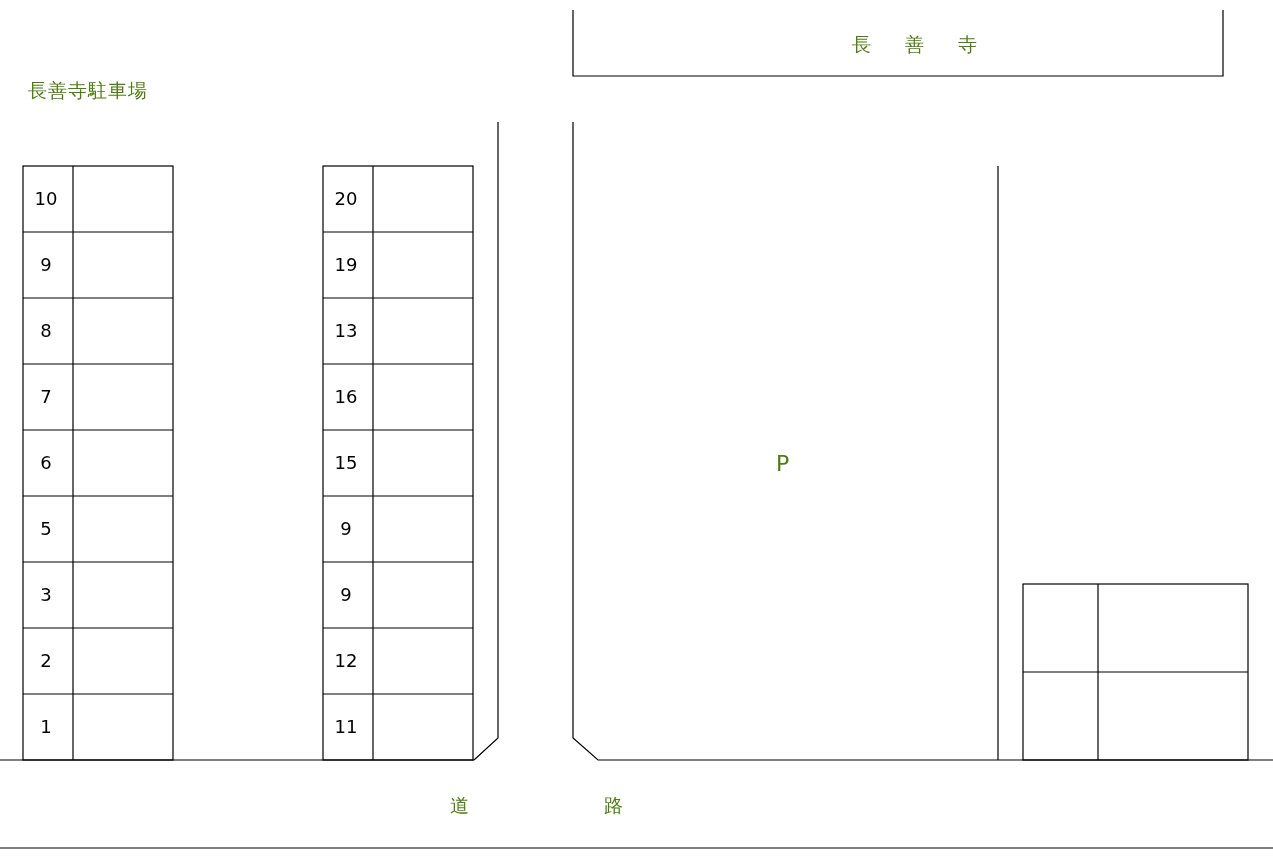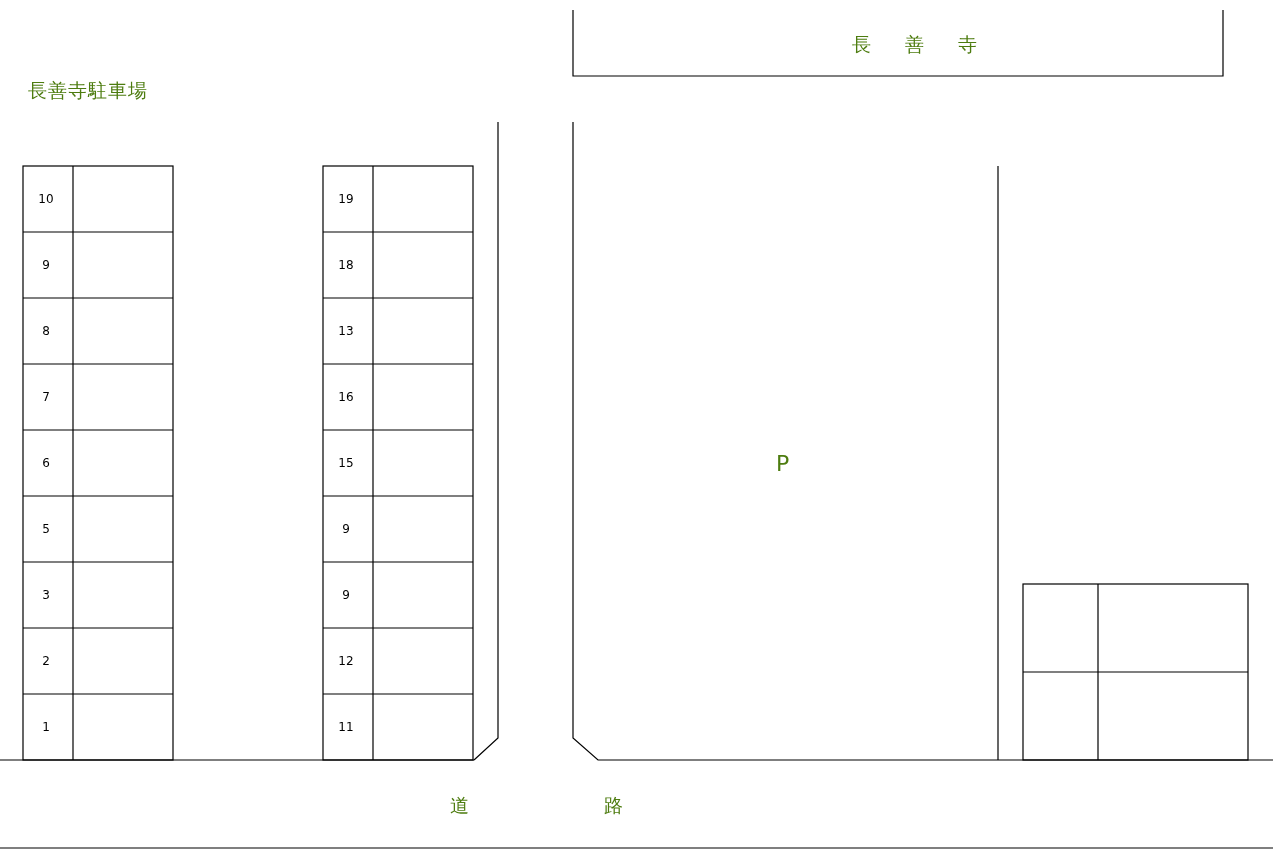--- a/index.html
+++ b/index.html
@@ -5,21 +5,21 @@
   html, body { margin: 0; padding: 0; background: #ffffff; }
   body { width: 1273px; height: 867px; position: relative; overflow: hidden; font-family: "DejaVu Sans", sans-serif; }
   svg { position: absolute; left: 0; top: 0; }
   .ln { stroke: #000; stroke-width: 1.2; fill: none; }
   .txt { position: absolute; color: #4d7c0f; white-space: nowrap; }
   .lot-title { left: 28px; top: 78px; font-size: 19px; letter-spacing: 1px; }
   .temple { left: 852px; top: 32px; font-size: 19px; letter-spacing: 14px; }
   .p-label { left: 776px; top: 451px; font-size: 22px; }
   .road-1 { left: 450px; top: 793px; font-size: 19px; }
   .road-2 { left: 604px; top: 793px; font-size: 19px; }
-  .num { position: absolute; width: 46px; text-align: center; font-size: 12px; line-height: 66px; height: 66px; }
+  .num { position: absolute; width: 46px; text-align: center; font-size: 18px; line-height: 66px; height: 66px; }
 </style>
 </head>
 <body>
 
 <svg width="1273" height="867">
 
   <path class="ln" d="M573 10 L573 76 L1223 76 L1223 10"></path>
 
   <path class="ln" d="M498 122 L498 738 L474 760"></path>
 
@@ -59,22 +59,22 @@
   <div class="num" style="left:23px;top:298px">8</div>
   <div class="num" style="left:23px;top:364px">7</div>
   <div class="num" style="left:23px;top:430px">6</div>
   <div class="num" style="left:23px;top:496px">5</div>
   <div class="num" style="left:23px;top:562px">3</div>
   <div class="num" style="left:23px;top:628px">2</div>
   <div class="num" style="left:23px;top:694px">1</div>
 </div>
 
 <div>
-  <div class="num" style="left:323px;top:166px">19</div>
-  <div class="num" style="left:323px;top:232px">18</div>
+  <div class="num" style="left:323px;top:166px">20</div>
+  <div class="num" style="left:323px;top:232px">19</div>
   <div class="num" style="left:323px;top:298px">13</div>
   <div class="num" style="left:323px;top:364px">16</div>
   <div class="num" style="left:323px;top:430px">15</div>
   <div class="num" style="left:323px;top:496px">9</div>
   <div class="num" style="left:323px;top:562px">9</div>
   <div class="num" style="left:323px;top:628px">12</div>
   <div class="num" style="left:323px;top:694px">11</div>
 </div>
 
 </body></html>

